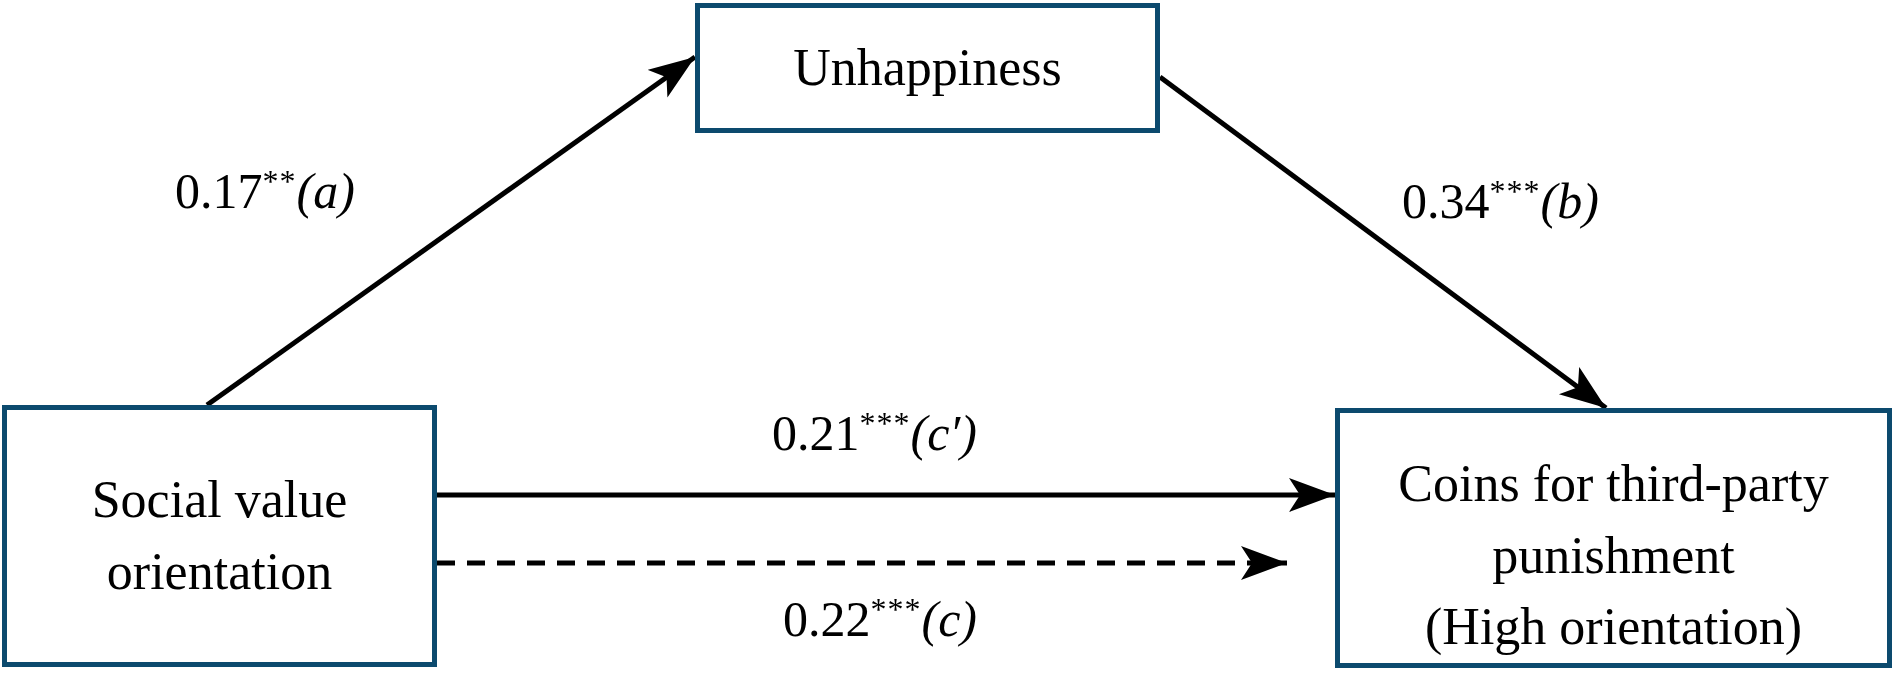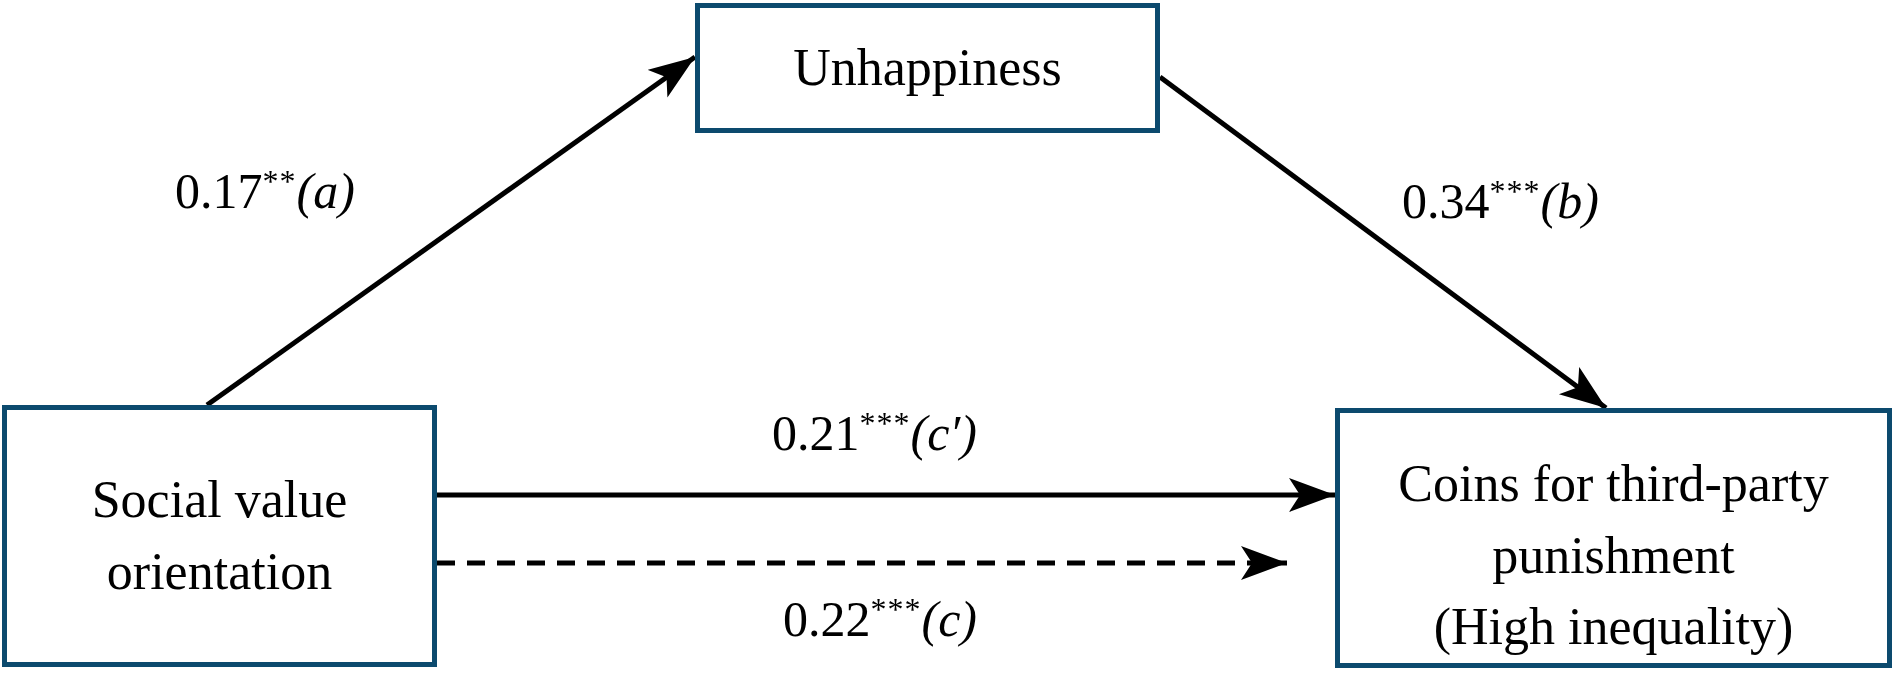--- a/index.html
+++ b/index.html
@@ -83,21 +83,21 @@
   </div>
 
   <div class="node node-predictor">
     <span>Social value</span>
     <span>orientation</span>
   </div>
 
   <div class="node node-outcome">
     <span>Coins for third-party</span>
     <span>punishment</span>
-    <span>(High inequality)</span>
+    <span>(High orientation)</span>
   </div>
 
   <div class="path-label label-a">
     <span>0.17</span><sup>**</sup><span class="path-letter">(a)</span>
   </div>
 
   <div class="path-label label-b">
     <span>0.34</span><sup>***</sup><span class="path-letter">(b)</span>
   </div>
 

